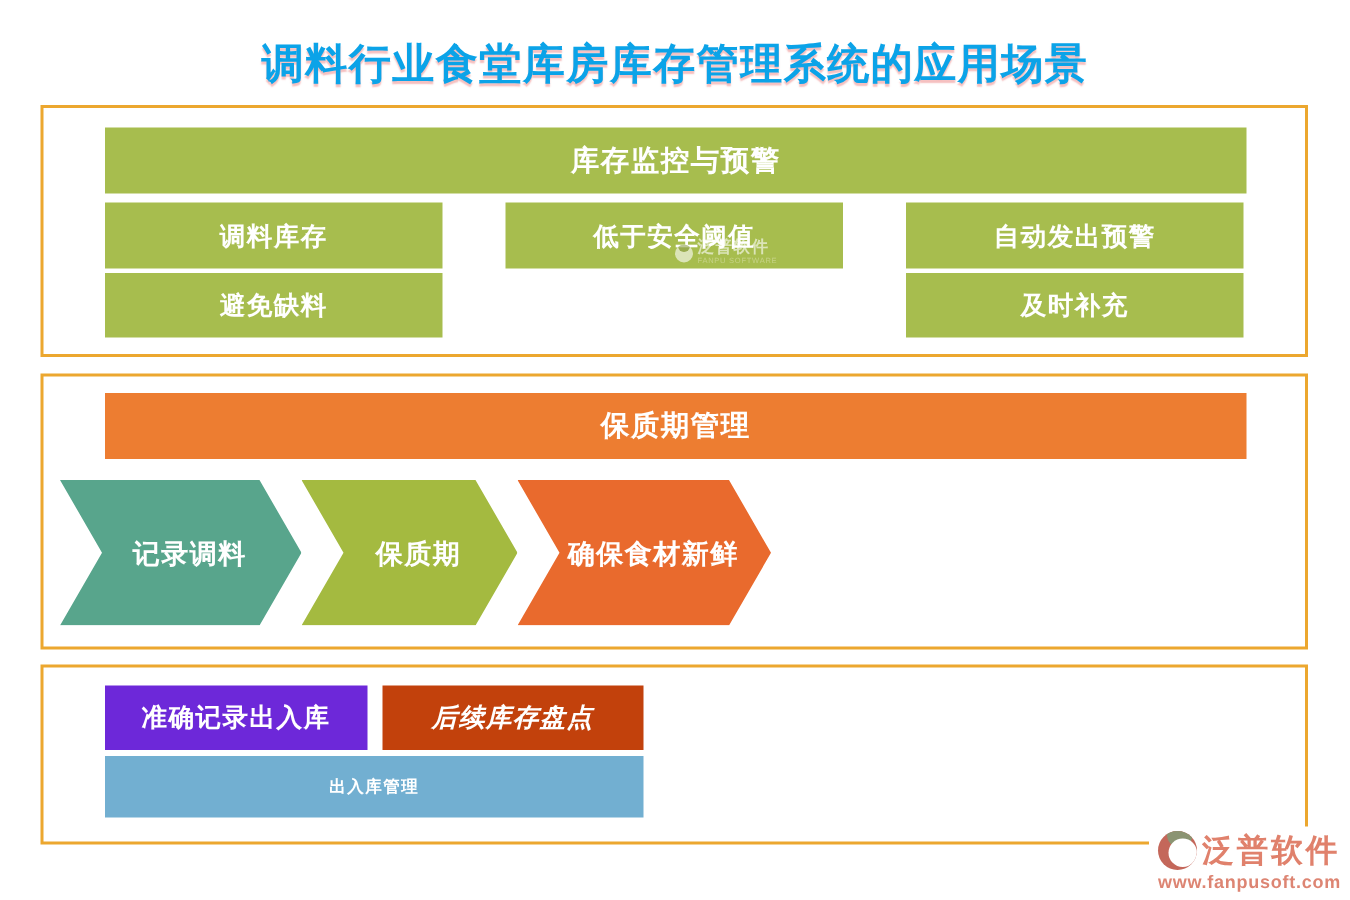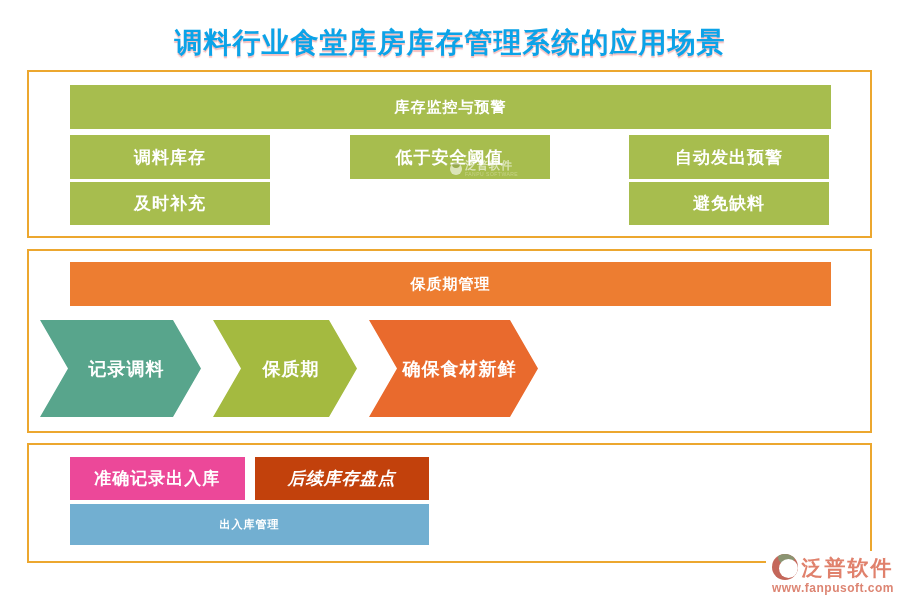--- a/index.html
+++ b/index.html
@@ -23,43 +23,43 @@
     position:absolute;left:27px;width:845px;box-sizing:border-box;
     border:2px solid #ECA72F;background:#fff;
   }
   .panel-1{top:70px;height:168px;}
   .panel-2{top:249px;height:184px;}
   .panel-3{top:443px;height:120px;}
 
   .bar{
     position:absolute;left:41px;width:761px;height:44px;
     display:flex;align-items:center;justify-content:center;
-    color:#fff;font-size:15px;font-weight:bold;letter-spacing:1px;
+    color:#fff;font-size:19px;font-weight:bold;letter-spacing:1px;
   }
   .bar-green{top:13px;}
   .bar-orange{top:11px;}
 
   
   .g-row{
     position:absolute;left:41px;right:41px;
     display:flex;justify-content:space-between;
   }
   .g-row-1{top:63px;}
   .g-row-2{top:110px;}
   .g-box{
-    width:200px;height:44px;
+    width:225px;height:44px;
     display:flex;align-items:center;justify-content:center;
     color:#fff;font-size:17px;font-weight:bold;letter-spacing:1px;
   }
   .g-row-2 .g-box{height:43px;}
 
   
   .arrow-row{
     position:absolute;left:11px;top:69px;height:97px;
-    display:flex;gap:12px;align-items:stretch;
+    display:flex;align-items:stretch;
   }
   .chev{
     height:97px;flex:0 0 auto;
     display:flex;align-items:center;justify-content:center;
     color:#fff;font-size:18px;font-weight:bold;letter-spacing:1px;
     padding-left:12px;box-sizing:border-box;
     clip-path:polygon(0 0, calc(100% - 28px) 0, 100% 50%, calc(100% - 28px) 100%, 0 100%, 28px 50%);
   }
   .chev-0{width:161px;}
   .chev-1{width:154px;}
@@ -134,22 +134,22 @@
   <div class="panel panel-1">
     <div class="bar bar-green" style="background: rgb(167, 189, 78);">库存监控与预警</div>
 
     <div class="g-row g-row-1">
       <div class="g-box" style="background: rgb(167, 189, 78);">调料库存</div>
       <div class="g-box" style="background: rgb(167, 189, 78);">低于安全阈值</div>
       <div class="g-box" style="background: rgb(167, 189, 78);">自动发出预警</div>
     </div>
 
     <div class="g-row g-row-2">
+      <div class="g-box" style="background: rgb(167, 189, 78);">避免缺料</div>
       <div class="g-box" style="background: rgb(167, 189, 78);">及时补充</div>
-      <div class="g-box" style="background: rgb(167, 189, 78);">避免缺料</div>
     </div>
 
     <div class="watermark">
       <span class="wm-circle"></span>
       <span class="wm-texts">
         <span class="wm-name">泛普软件</span>
         <span class="wm-sub">FANPU SOFTWARE</span>
       </span>
     </div>
   </div>
@@ -161,21 +161,21 @@
       <div class="chev chev-0" style="background: rgb(88, 165, 140);">记录调料</div>
       <div class="chev chev-2" style="background: rgb(164, 186, 64);">保质期</div>
       <div class="chev chev-3" style="background: rgb(233, 106, 45);">确保食材新鲜</div>
     </div>
   </div>
 
   <div class="panel panel-3">
 
     <div class="b-group b-group-left">
       <div class="b-top">
-        <div class="b-box" style="background: #ec4899; text-align: center;">准确记录出入库</div>
+        <div class="b-box" style="background: #6d28d9; text-align: center;">准确记录出入库</div>
         <div class="b-box" style="background: #c2410c; font-style: italic;">后续库存盘点</div>
       </div>
       <div class="b-wide" style="background: rgb(114, 175, 209);">出入库管理</div>
     </div>
 
   </div>
 
   <div class="logo">
     <div class="logo-top">
       <span class="logo-circle"></span>

